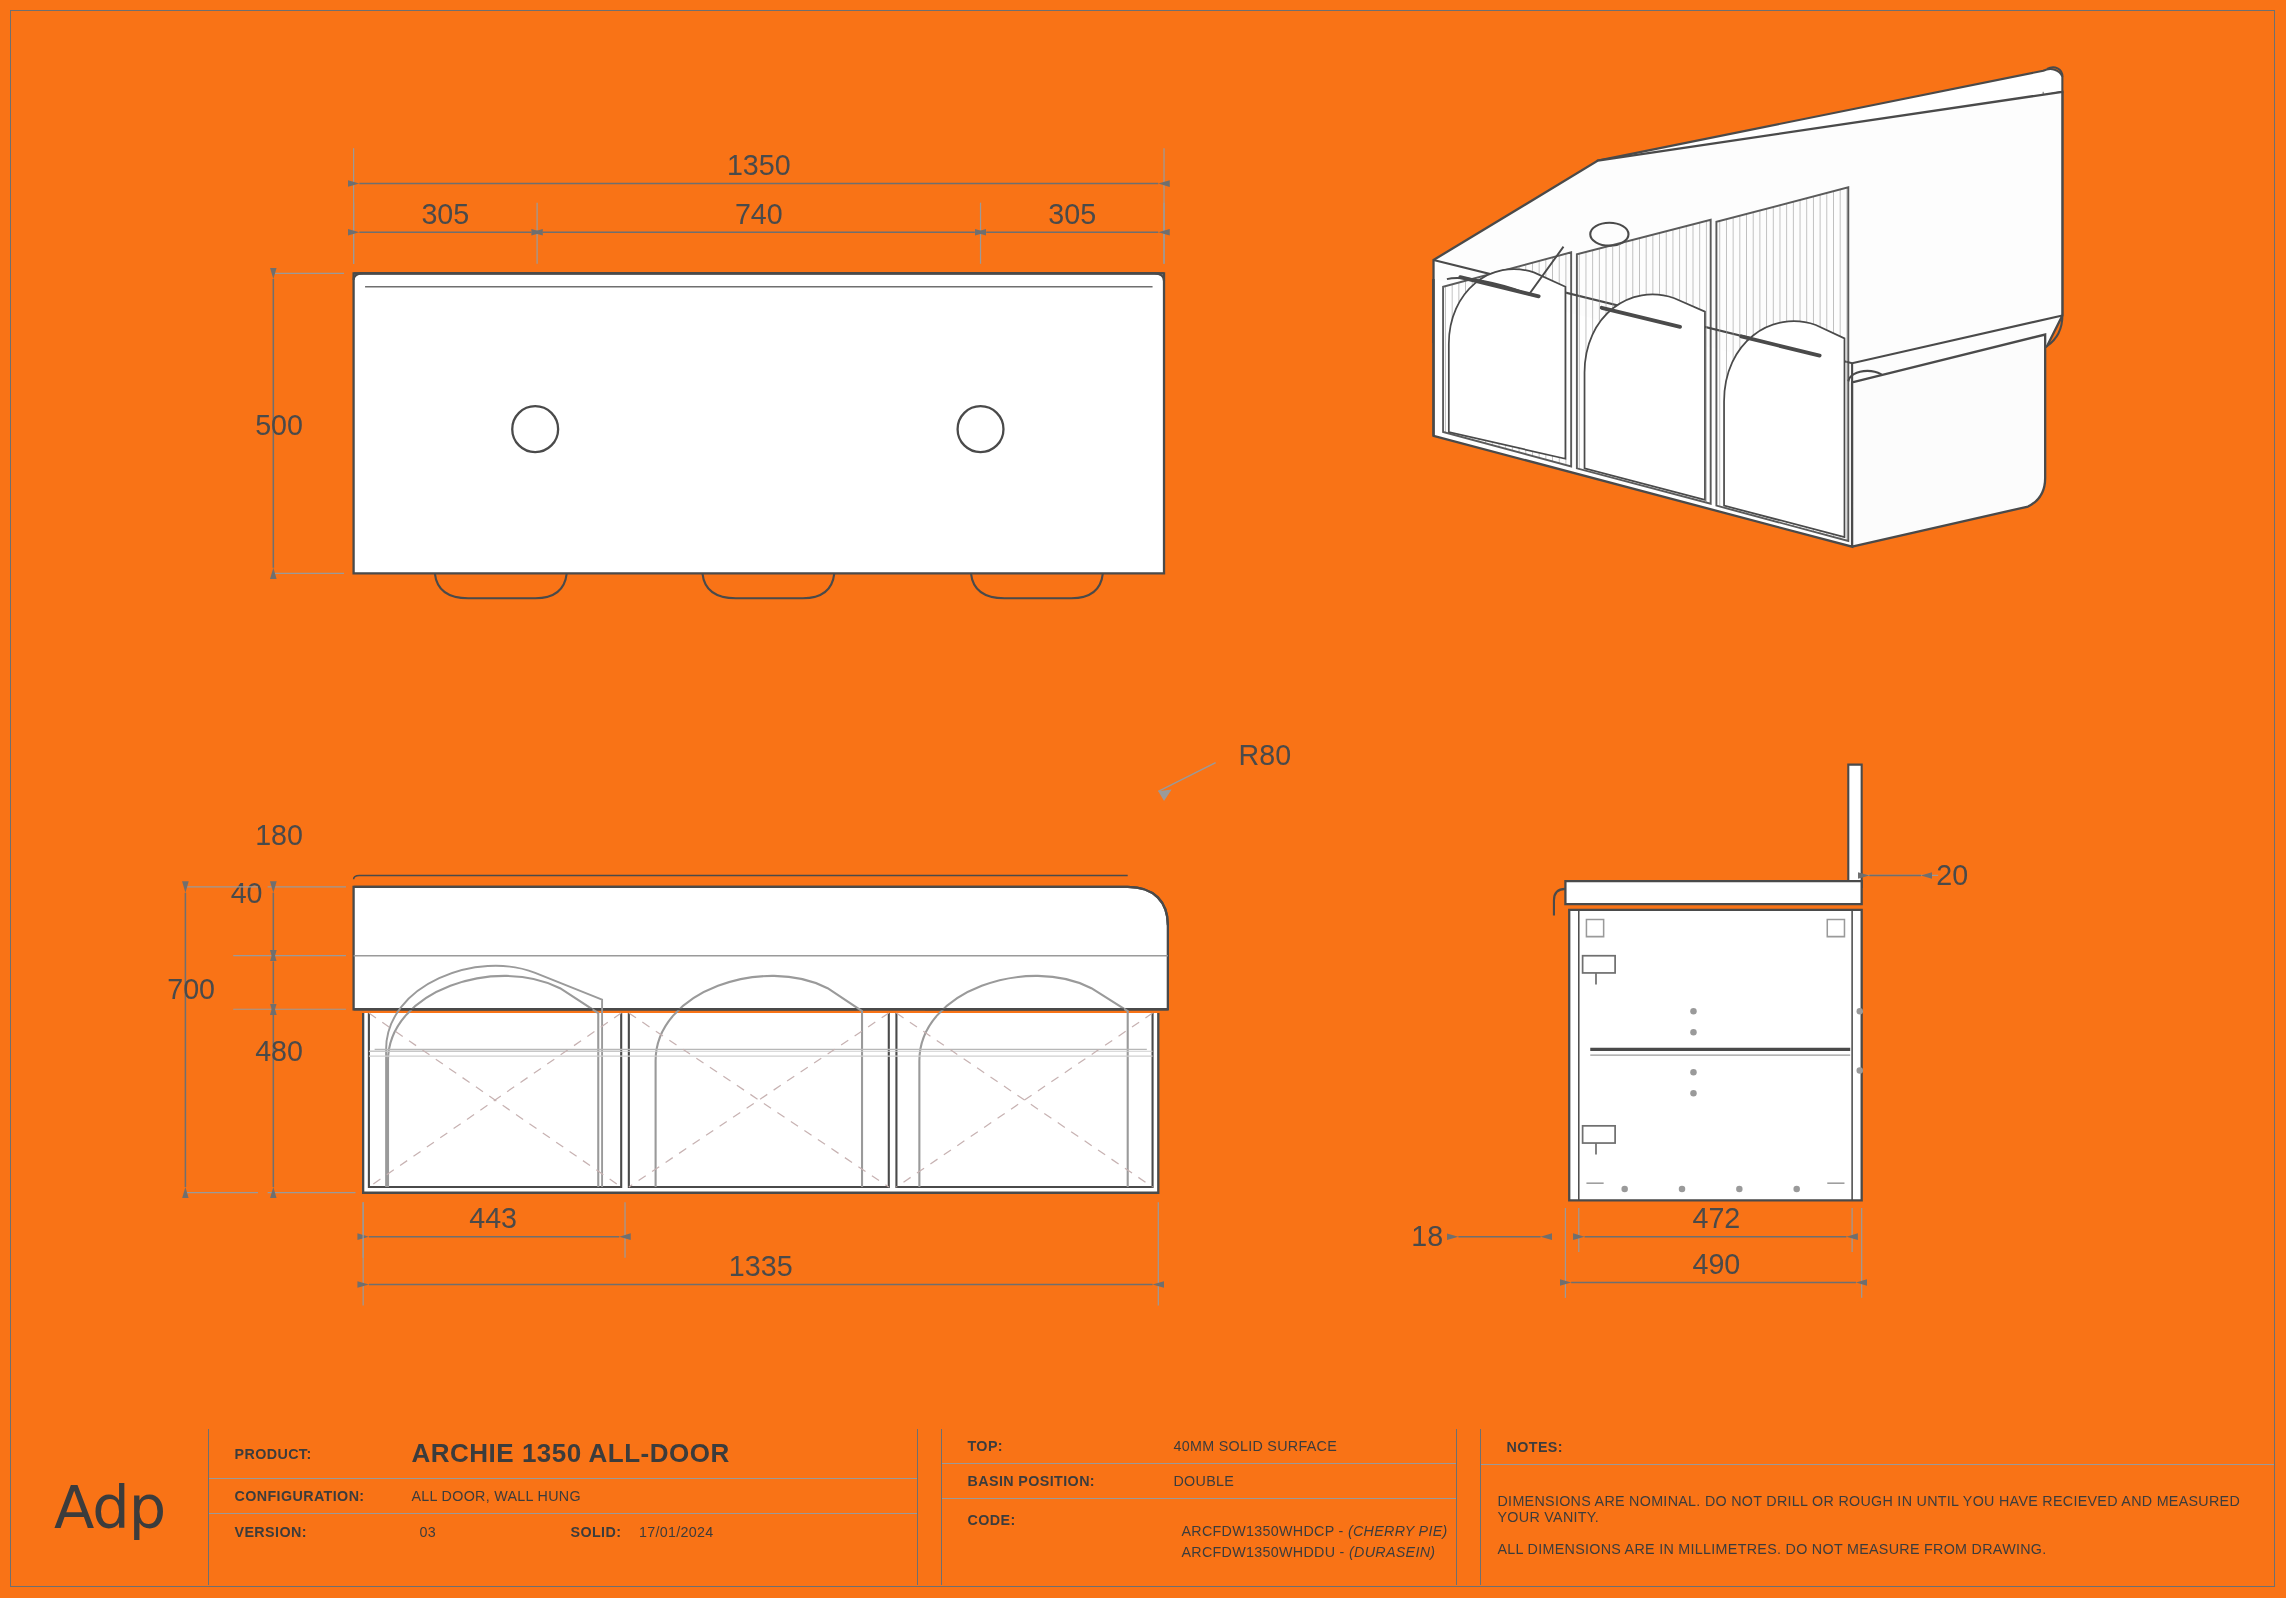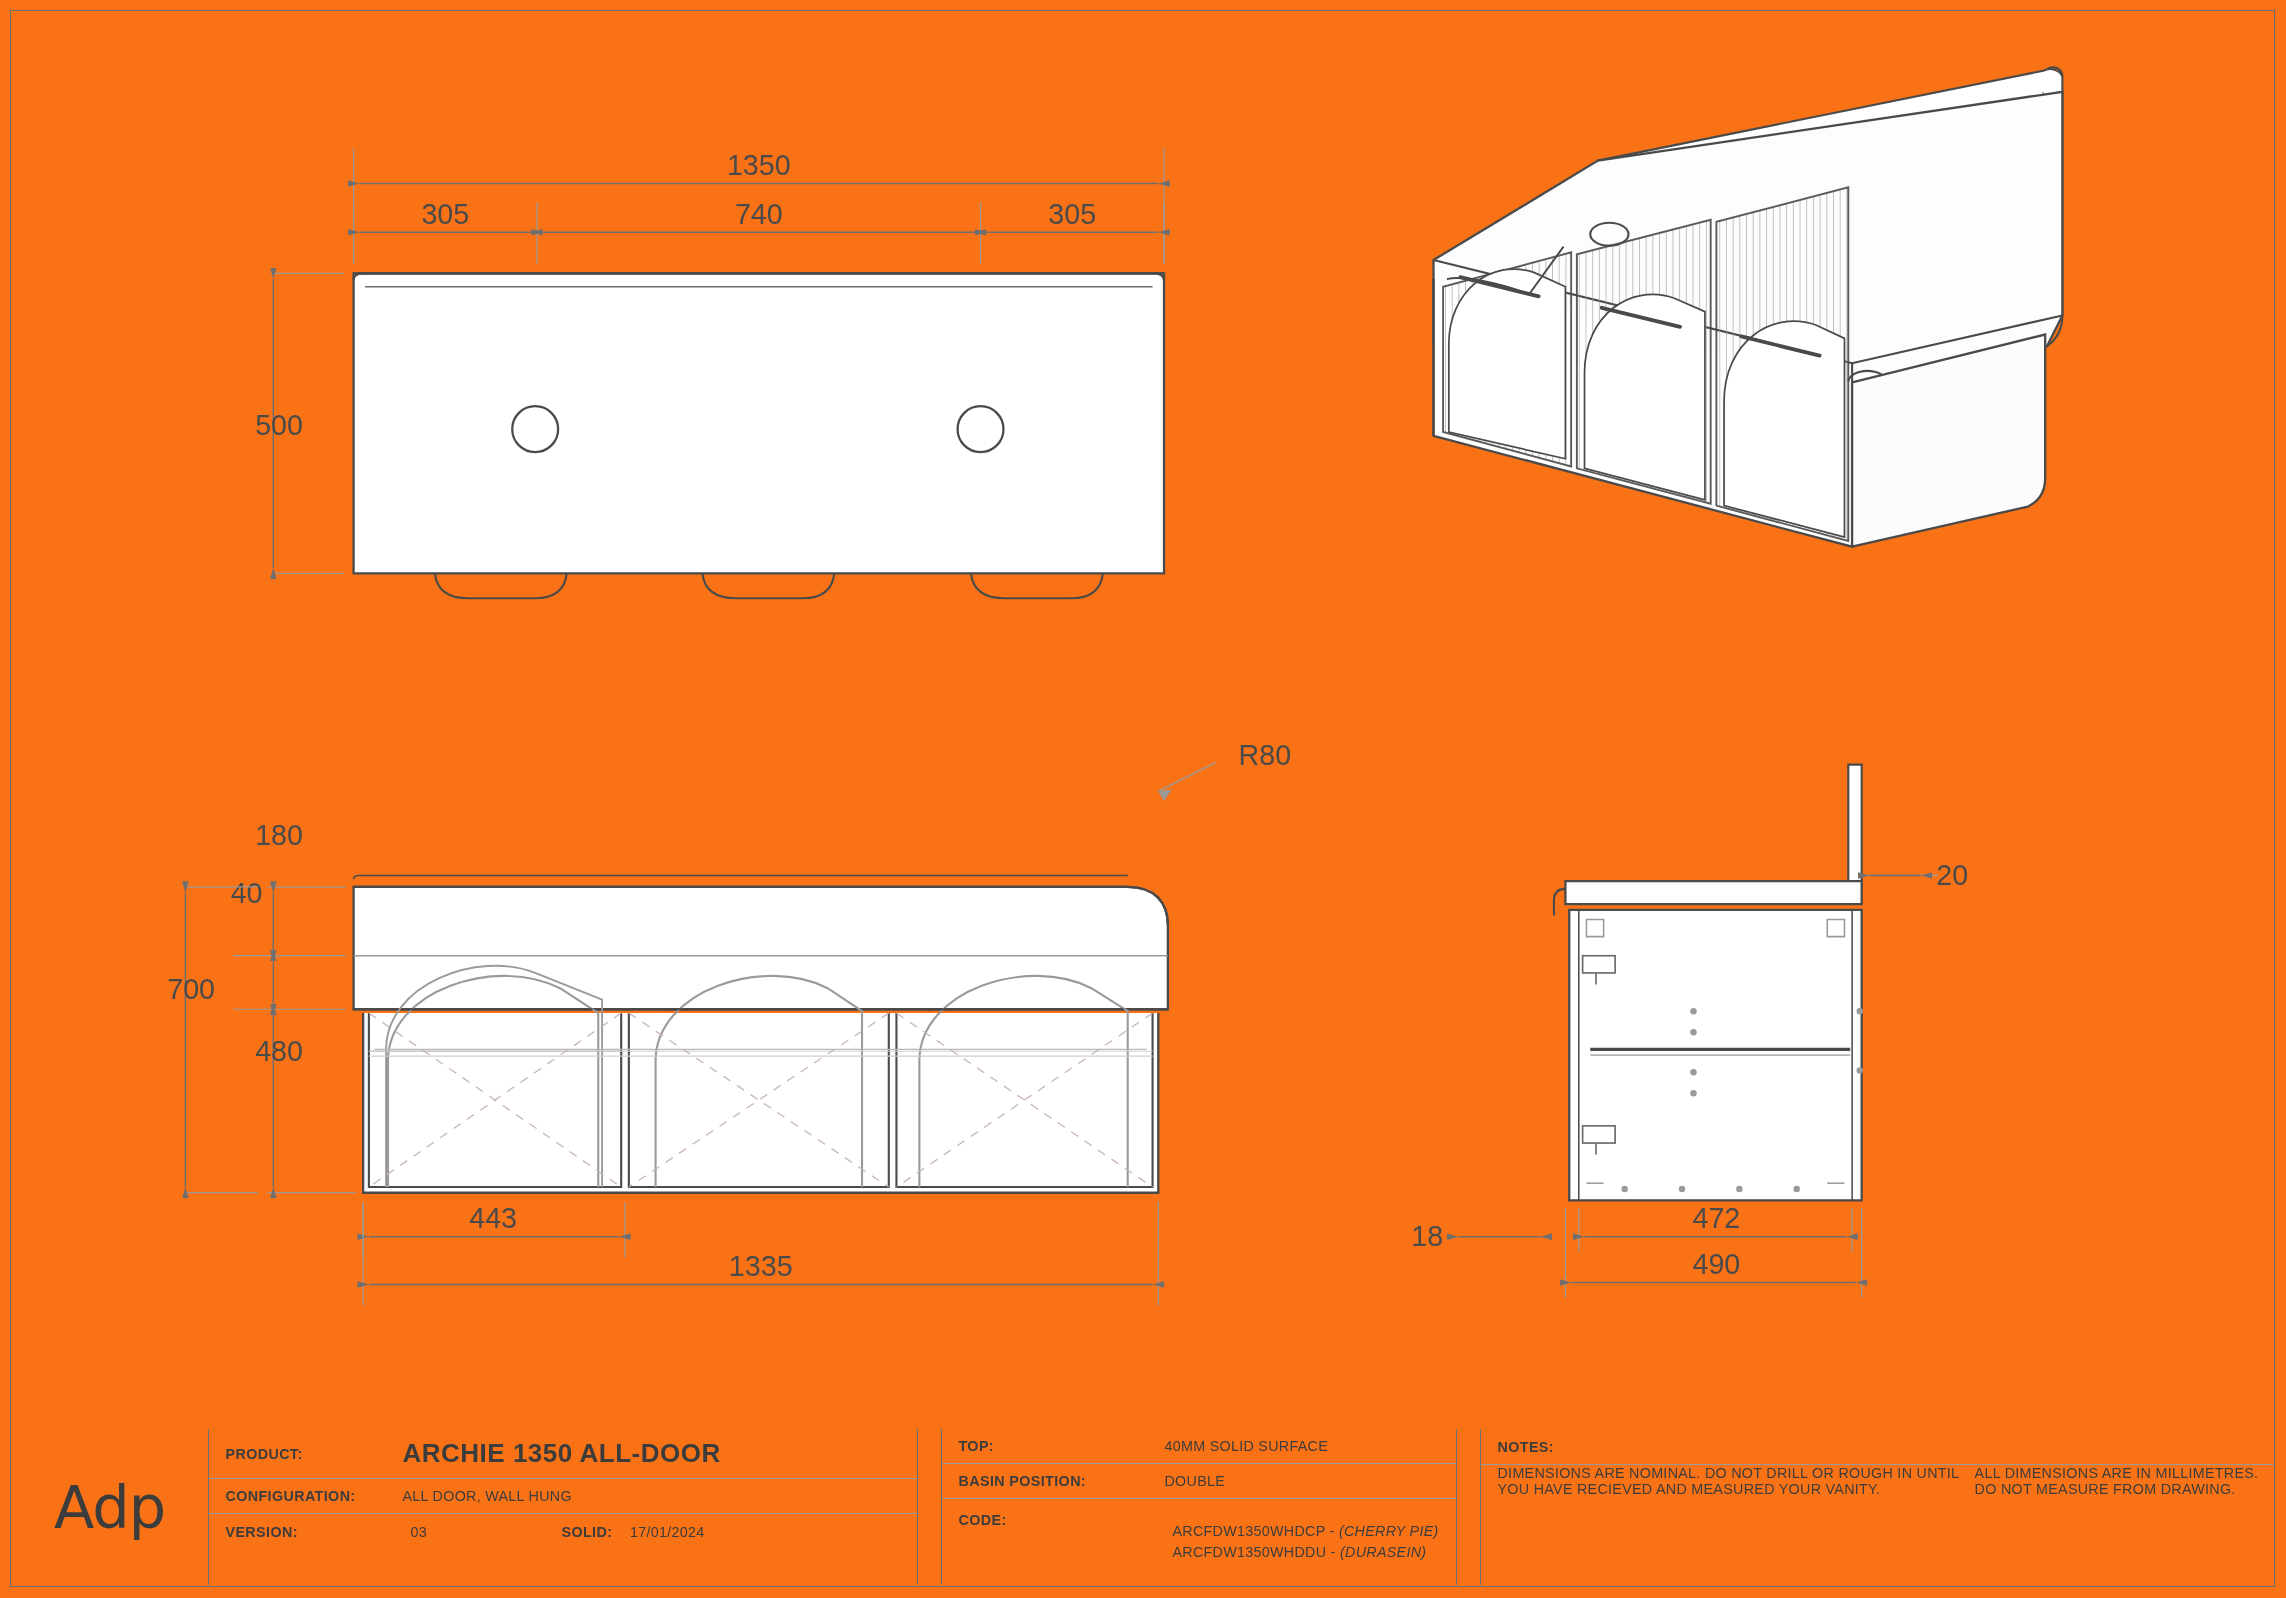--- a/index.html
+++ b/index.html
@@ -85,21 +85,21 @@
     display: flex;
     align-items: center;
     border-bottom: 1px solid #9a9a9a;
     box-sizing: border-box;
   }
   .tb-row:last-child { border-bottom: none; gap: 8px; }
   .tb-label {
     font-size: 14.3px;
     font-weight: bold;
     letter-spacing: 0.4px;
-    padding-left: 17px;
+    padding-left: 26px;
     color: #3c3c3c;
     white-space: nowrap;
   }
   .tb-value {
     font-size: 14.3px;
     letter-spacing: 0.3px;
     color: #3c3c3c;
     white-space: nowrap;
   }
   .tb-value.big {
@@ -114,21 +114,21 @@
   .italic { font-style: italic; }
   .notes-head {
     height: 35px;
     display: flex;
     align-items: center;
     border-bottom: 1px solid #9a9a9a;
   }
   .notes-body {
     flex: 1;
     display: flex;
-    flex-direction: row;
+    flex-direction: column;
     justify-content: center;
     padding-left: 17px;
     gap: 15.3px;
   }
   .note-line {
     font-size: 14.3px;
     letter-spacing: 0.3px;
   }
   .code-stack {
     display: flex;

